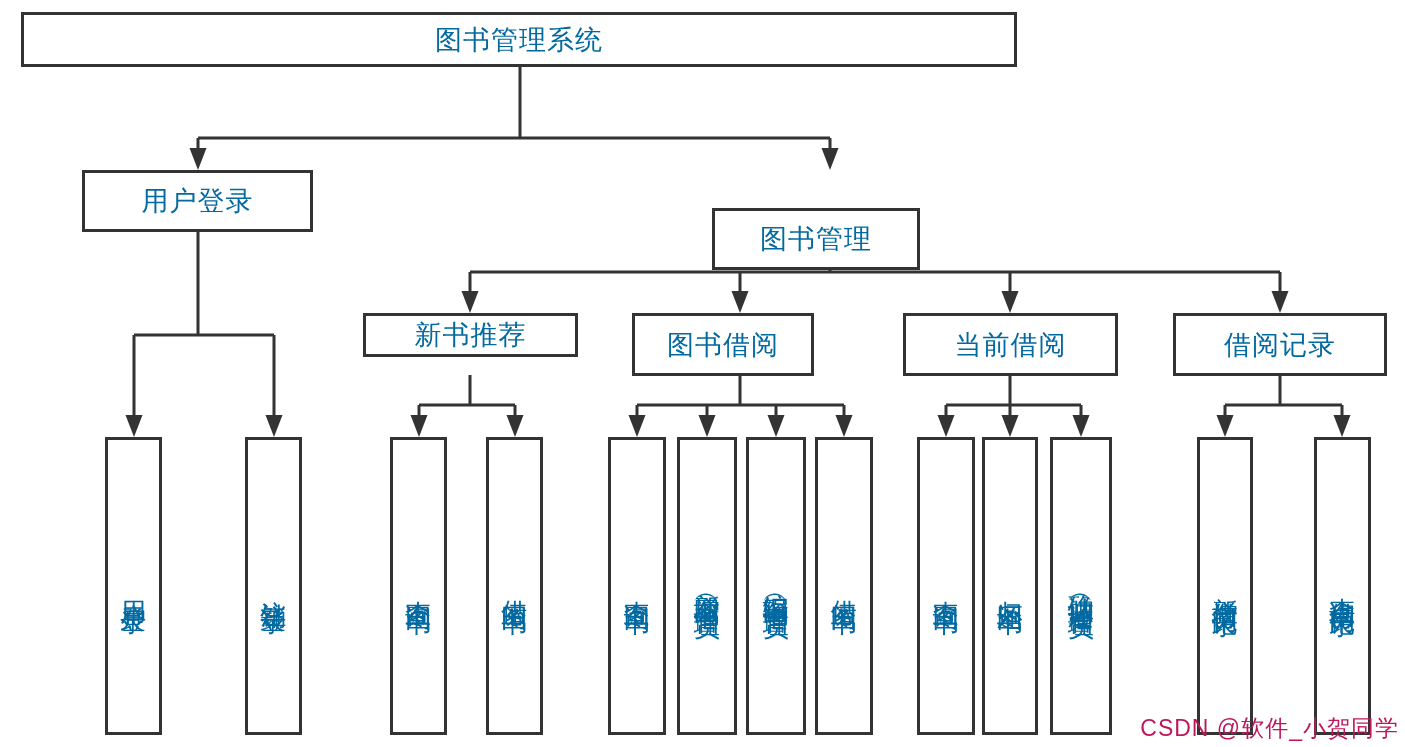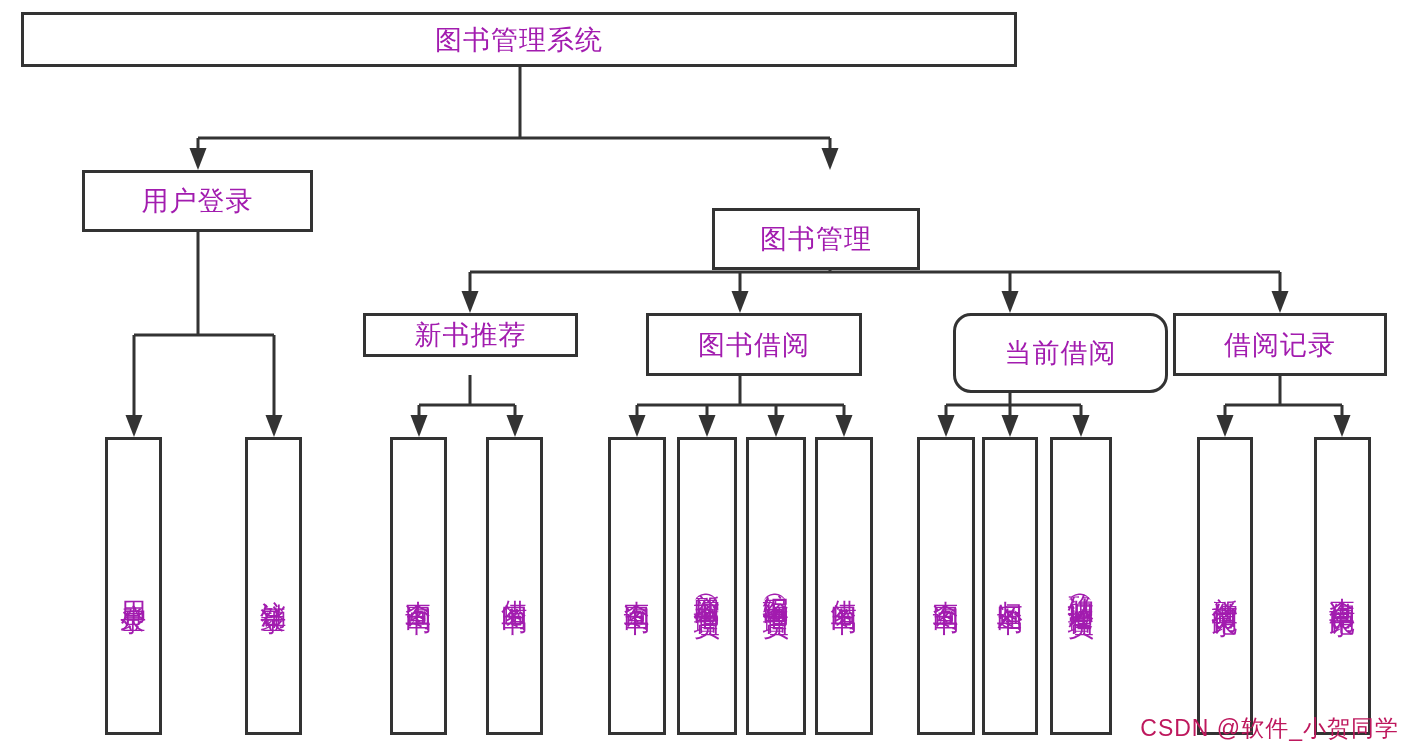--- a/index.html
+++ b/index.html
@@ -18,21 +18,21 @@
     z-index: 1;
   }
   .box {
     position: absolute;
     box-sizing: border-box;
     border: 3px solid #333333;
     background: #ffffff;
     display: flex;
     align-items: center;
     justify-content: center;
-    color: #a21caf;
+    color: #0369a1;
     z-index: 2;
   }
   .h-box { font-size: 27px; letter-spacing: 1px; }
   .v-box span {
     writing-mode: vertical-rl;
     text-orientation: mixed;
     font-size: 26px;
     letter-spacing: 3px;
     line-height: 1.1;
     white-space: nowrap;
@@ -99,24 +99,24 @@
   <div class="box h-box" style="left:82px; top:170px; width:231px; height:62px;">
     <span>用户登录</span>
   </div>
   <div class="box h-box" style="left:712px; top:170px; width:208px; height:62px;margin-top:38px;">
     <span>图书管理</span>
   </div>
 
   <div class="box h-box" style="left:363px; top:313px; width:215px; height:44px;">
     <span>新书推荐</span>
   </div>
-  <div class="box h-box" style="left:632px; top:313px; width:216px; height:63px;margin-left:14px;">
+  <div class="box h-box" style="left:632px; top:313px; width:182px; height:63px;">
     <span>图书借阅</span>
   </div>
-  <div class="box h-box" style="left:953px; top:313px; width:215px; height:80px;border-radius:18px;">
+  <div class="box h-box" style="left:903px; top:313px; width:215px; height:63px;">
     <span>当前借阅</span>
   </div>
   <div class="box h-box" style="left:1173px; top:313px; width:214px; height:63px;">
     <span>借阅记录</span>
   </div>
 
   <div class="box v-box" style="left:105px; top:437px; width:57px; height:298px;">
     <span>用户登录</span>
   </div>
   <div class="box v-box" style="left:245px; top:437px; width:57px; height:298px;">

